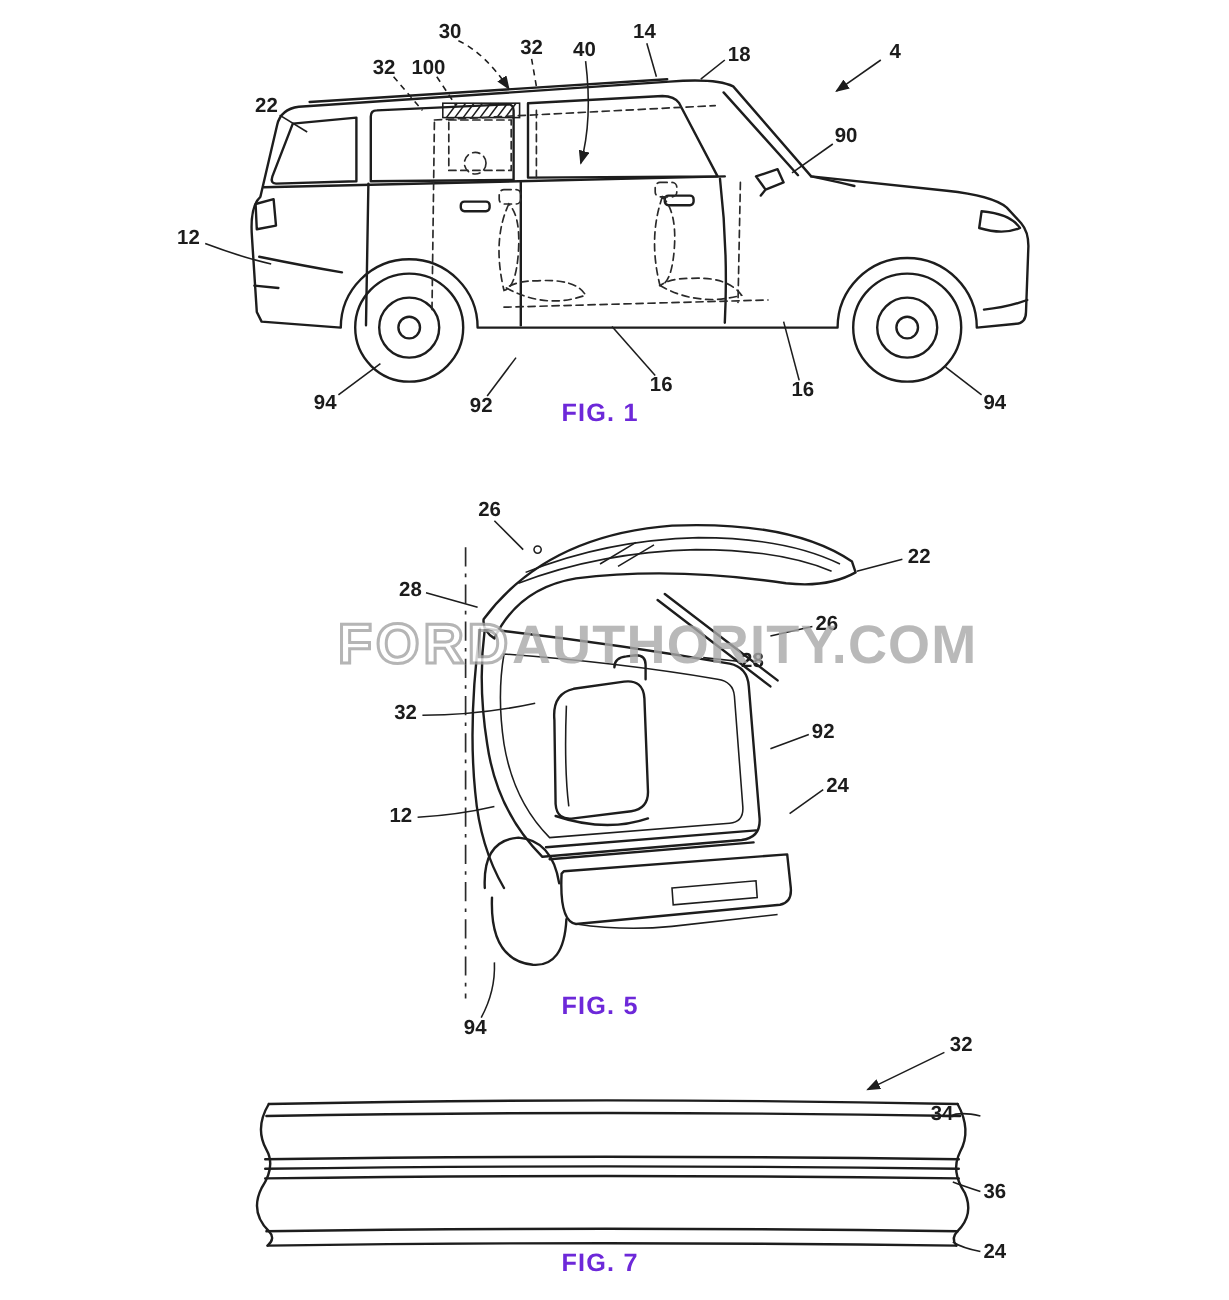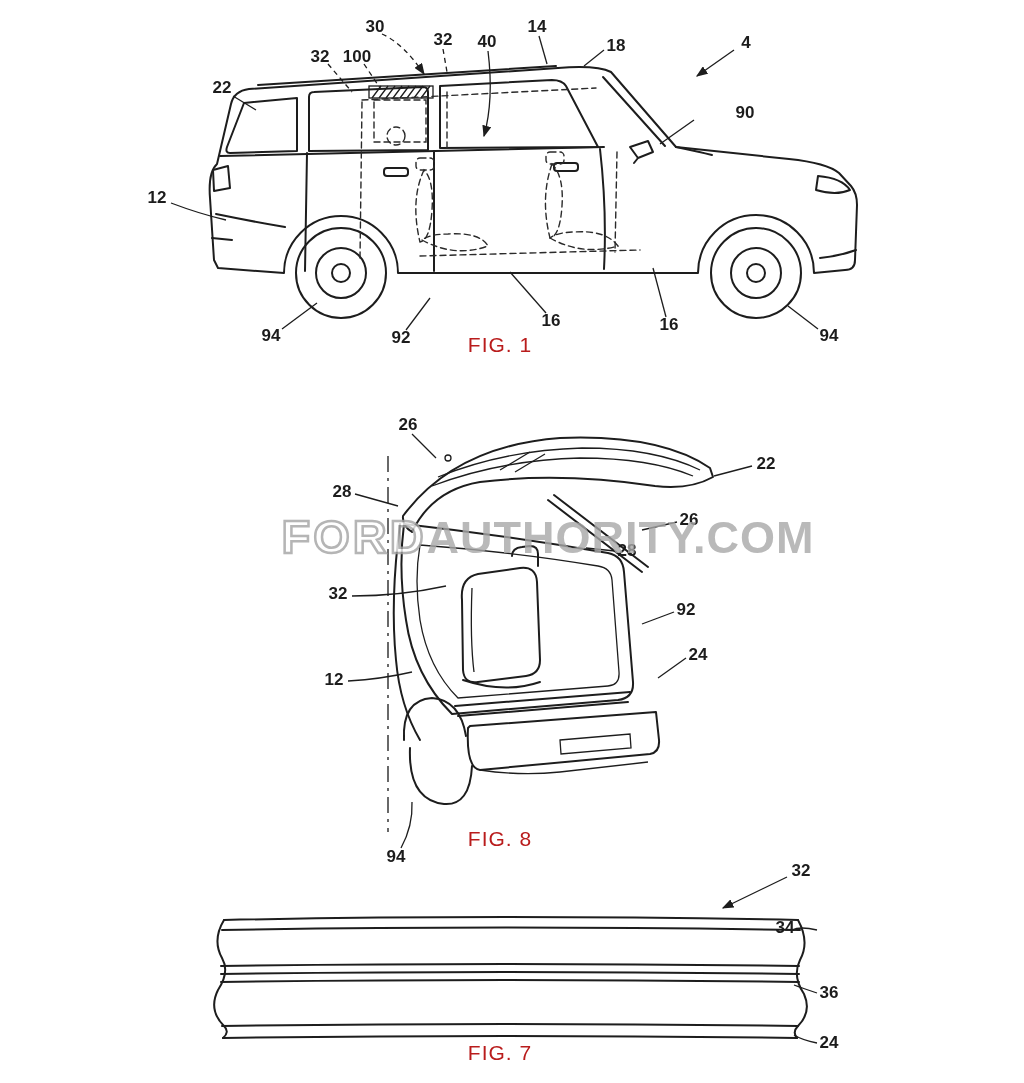--- a/index.html
+++ b/index.html
@@ -2,21 +2,21 @@
 <html><head>
 <meta charset="utf-8">
 <style>
   html,body{margin:0;padding:0;background:#ffffff;}
   #page{position:relative;width:1024px;height:1083px;background:#ffffff;overflow:hidden;
         font-family:"Liberation Sans", sans-serif;}
   svg{position:absolute;left:0;top:0;}
   .ref{position:absolute;transform:translate(-50%,-50%);
        font-weight:bold;font-size:17px;color:#1c1c1c;white-space:nowrap;}
   .fig-caption{position:absolute;transform:translate(-50%,-50%);
-       font-weight:normal;font-size:21px;letter-spacing:1px;color:#b91c1c;}
+       font-weight:bold;font-size:21px;letter-spacing:1px;color:#6d28d9;}
   #watermark{position:absolute;left:500px;top:536px;transform:translate(-50%,-50%);
        white-space:nowrap;opacity:.8;z-index:5;pointer-events:none;margin-left:48px;}
   #watermark .brand{font-size:47px;font-weight:800;letter-spacing:3px;
        color:#ffffff;-webkit-text-stroke:2.5px #a3a3a3;}
   #watermark .rest{font-size:45px;font-weight:600;letter-spacing:1px;color:#a8a8a8;}
   .stroke{fill:none;stroke:#1d1d1d;stroke-width:2;stroke-linecap:round;stroke-linejoin:round;}
   .thin{fill:none;stroke:#1d1d1d;stroke-width:1.3;}
   .dash{fill:none;stroke:#2a2a2a;stroke-width:1.4;stroke-dasharray:6 4;stroke-linecap:round;}
   .dashdot{fill:none;stroke:#2a2a2a;stroke-width:1.4;stroke-dasharray:16 6 3 6;}
 </style>
@@ -188,40 +188,40 @@
 
   <span class="ref" style="left:375px;top:27px">30</span>
   <span class="ref" style="left:320px;top:57px">32</span>
   <span class="ref" style="left:357px;top:57px">100</span>
   <span class="ref" style="left:443px;top:40px">32</span>
   <span class="ref" style="left:487px;top:42px">40</span>
   <span class="ref" style="left:537px;top:27px">14</span>
   <span class="ref" style="left:616px;top:46px">18</span>
   <span class="ref" style="left:746px;top:43px">4</span>
   <span class="ref" style="left:222px;top:88px">22</span>
-  <span class="ref" style="left:745px;top:113px">90</span>
+  <span class="ref" style="left:705px;top:113px">90</span>
   <span class="ref" style="left:157px;top:198px">12</span>
   <span class="ref" style="left:271px;top:336px">94</span>
   <span class="ref" style="left:401px;top:338px">92</span>
   <span class="ref" style="left:551px;top:321px">16</span>
   <span class="ref" style="left:669px;top:325px">16</span>
   <span class="ref" style="left:829px;top:336px">94</span>
   <span class="fig-caption" style="left:500px;top:345px">FIG. 1</span>
 
   <span class="ref" style="left:408px;top:425px">26</span>
   <span class="ref" style="left:766px;top:464px">22</span>
   <span class="ref" style="left:342px;top:492px">28</span>
   <span class="ref" style="left:689px;top:520px">26</span>
   <span class="ref" style="left:627px;top:551px">28</span>
   <span class="ref" style="left:338px;top:594px">32</span>
   <span class="ref" style="left:686px;top:610px">92</span>
   <span class="ref" style="left:698px;top:655px">24</span>
   <span class="ref" style="left:334px;top:680px">12</span>
   <span class="ref" style="left:396px;top:857px">94</span>
-  <span class="fig-caption" style="left:500px;top:839px">FIG. 8</span>
+  <span class="fig-caption" style="left:500px;top:839px">FIG. 5</span>
 
   <span class="ref" style="left:801px;top:871px">32</span>
   <span class="ref" style="left:785px;top:928px">34</span>
   <span class="ref" style="left:829px;top:993px">36</span>
   <span class="ref" style="left:829px;top:1043px">24</span>
   <span class="fig-caption" style="left:500px;top:1053px">FIG. 7</span>
 
   <div id="watermark">
     <span class="brand">FORD</span><span class="rest">AUTHORITY.COM</span>
   </div>

